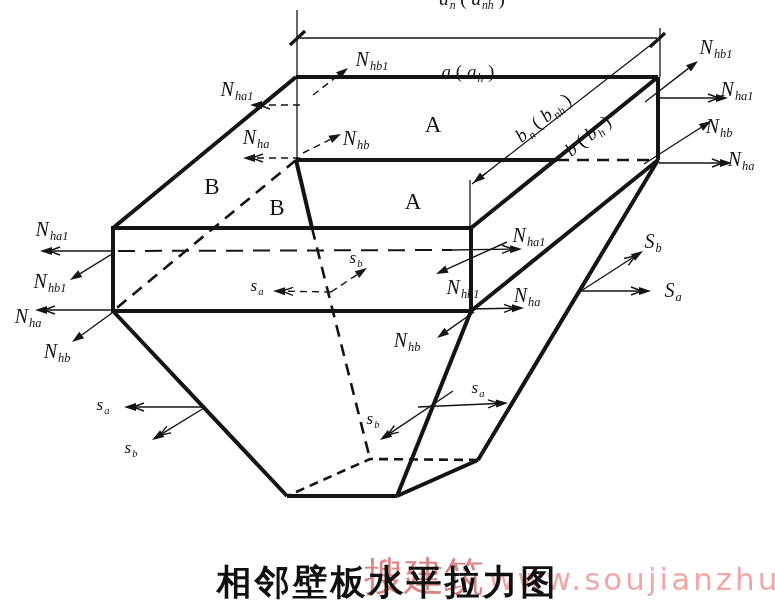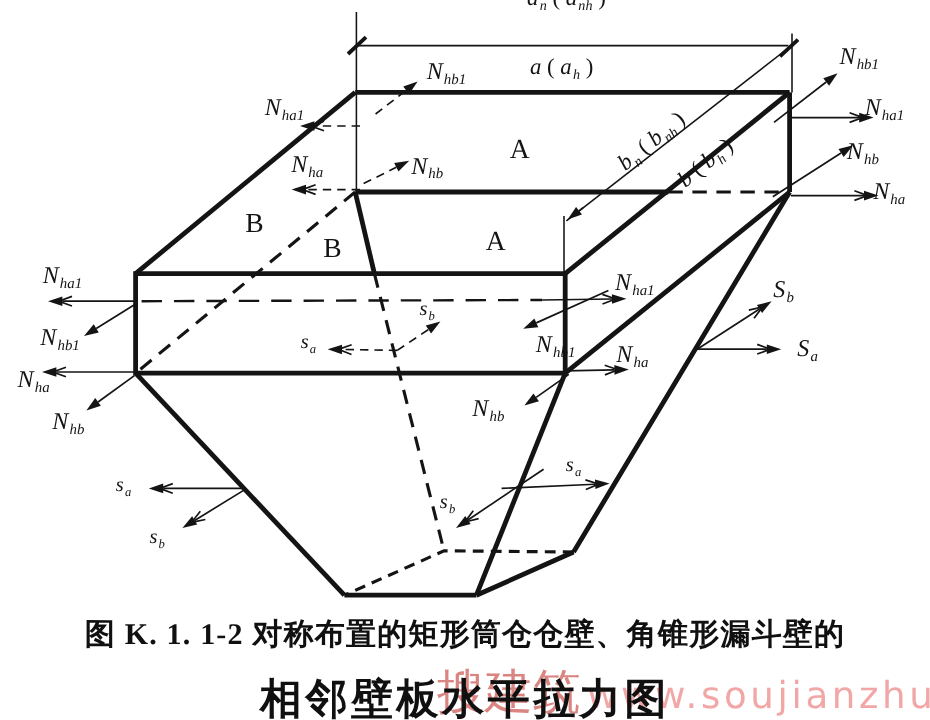--- a/index.html
+++ b/index.html
@@ -181,30 +181,29 @@
           <line x1="331" y1="292" x2="357.0153964679459" y2="274.6564023547028" stroke="#141414" stroke-width="1.4" stroke-dasharray="7 5"></line>
           <polygon points="367,268 354.796595683045,271.3282011773514 359.2341972528468,277.98460353205417" fill="#141414"></polygon>
         </g>
         <g>
           <line x1="486" y1="173" x2="482.5114878692552" y2="175.6834708698037" stroke="#141414" stroke-width="1.4"></line>
           <polygon points="473,183 484.95033091265395,178.8539668262221 480.0726448258564,172.5129749133853" fill="#141414"></polygon>
         </g>
       </g>
   </svg>
 
-  <div id="caption-line1" class="caption">图 K. 1. 1-2  对称布置的矩形筒仓仓壁、角锥形漏斗壁的</div>
   <div id="caption-line2" class="caption">相邻壁板水平拉力图</div>
 
   <div id="watermark">
     <span class="wm-cn">搜建筑</span>
     <span class="wm-url">www.soujianzhu.cn</span>
   </div>
 
 <div class="lbl dim" style="left: 472px; top: 0; transform: translate(-50%, -50%);"><span class="it">a</span><sub>n</sub><span class="up"> ( </span><span class="it">a</span><sub>nh</sub><span class="up"> )</span></div>
-    <div class="lbl dim" style="left: 468px; top: 58px; transform: translate(-50%, -50%);"><span class="it">a</span><span class="up"> ( </span><span class="it">a</span><sub>h</sub><span class="up"> )</span></div>
+    <div class="lbl dim" style="left: 468px; top: 73px; transform: translate(-50%, -50%);"><span class="it">a</span><span class="up"> ( </span><span class="it">a</span><sub>h</sub><span class="up"> )</span></div>
     <div class="lbl dim" style="left: 544px; top: 119px; transform: translate(-50%, -50%) rotate(-39deg);"><span class="it">b</span><sub>n</sub><span class="up"> ( </span><span class="it">b</span><sub>nh</sub><span class="up"> )</span></div>
     <div class="lbl dim" style="left: 589px; top: 137px; transform: translate(-50%, -50%) rotate(-39deg);"><span class="it">b</span><span class="up"> ( </span><span class="it">b</span><sub>h</sub><span class="up"> )</span></div>
     <div class="lbl panel" style="left: 433px; top: 124px; transform: translate(-50%, -50%);"><span class="up">A</span></div>
     <div class="lbl panel" style="left: 413px; top: 201px; transform: translate(-50%, -50%);"><span class="up">A</span></div>
     <div class="lbl panel" style="left: 212px; top: 186px; transform: translate(-50%, -50%);"><span class="up">B</span></div>
     <div class="lbl panel" style="left: 277px; top: 207px; transform: translate(-50%, -50%);"><span class="up">B</span></div>
     <div class="lbl force" style="left: 237px; top: 91px; transform: translate(-50%, -50%);"><span class="it">N</span><sub>ha1</sub></div>
     <div class="lbl force" style="left: 256px; top: 139px; transform: translate(-50%, -50%);"><span class="it">N</span><sub>ha</sub></div>
     <div class="lbl force" style="left: 356px; top: 140px; transform: translate(-50%, -50%);"><span class="it">N</span><sub>hb</sub></div>
     <div class="lbl force" style="left: 372px; top: 61px; transform: translate(-50%, -50%);"><span class="it">N</span><sub>hb1</sub></div>

